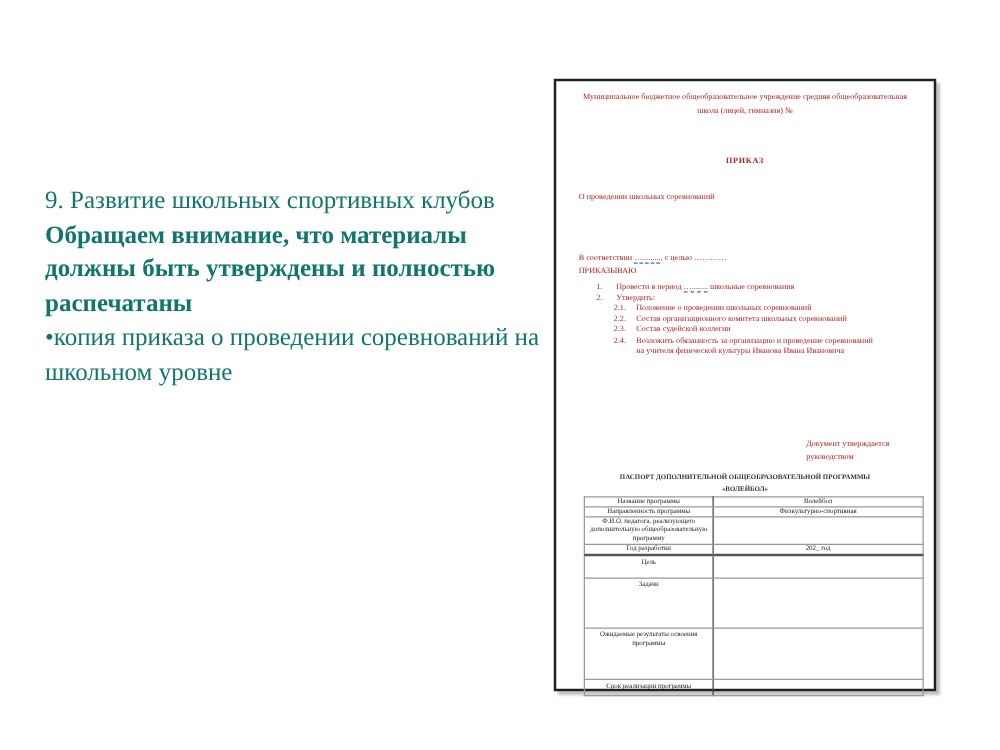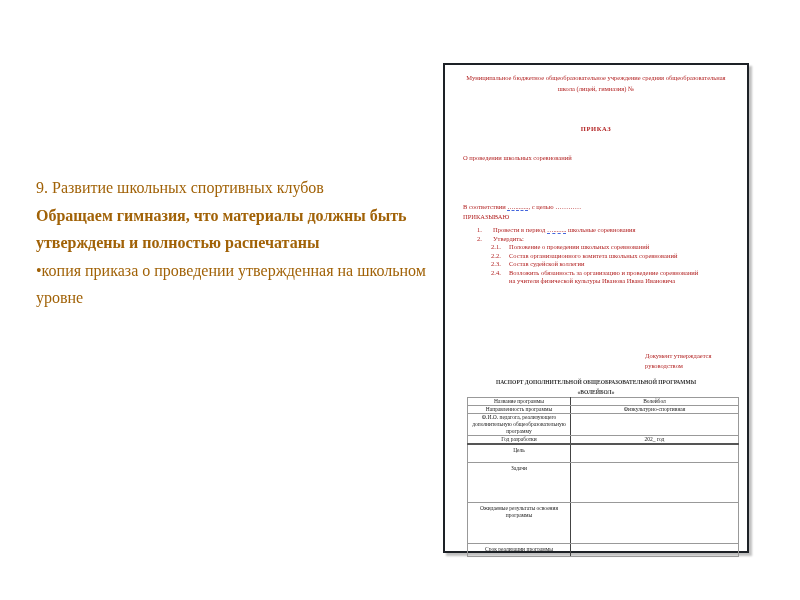--- a/index.html
+++ b/index.html
@@ -6,21 +6,21 @@
   body { width:800px; height:600px; background:#ffffff; overflow:hidden; }
 
   .slide {
     position:relative; width:800px; height:600px; background:#ffffff;
     font-family:"Liberation Serif", serif;
   }
 
   
   .text-block {
     position:absolute; left:36px; top:147px; width:412px;
-    color:#a16207; font-size:16px; line-height:27.5px;margin-top:27px;
+    color:#0f766e; font-size:20px; line-height:27.5px;
   }
   .emphasis { font-weight:bold; }
 
   
   .doc {
     position:absolute; left:443px; top:63px; width:306px; height:490px;
     background:#ffffff; border:2px solid #1d2126; box-sizing:border-box;
     box-shadow:3px 3px 2px rgba(0,0,0,0.25);
     color:#b22222; font-family:"Liberation Serif", serif;
   }
@@ -83,22 +83,22 @@
   .passport-table tr.rh6 td, .passport-table tr.rh7 td, .passport-table tr.rh8 td { border-top-color:#c9c9c9; }
   .passport-table tr.tall td { vertical-align:top; padding-top:2px; }
 </style>
 </head>
 <body>
 
 <div class="slide">
 
   <div class="text-block">
     <div>9. Развитие школьных спортивных клубов</div>
-    <div class="emphasis">Обращаем гимназия, что материалы должны быть утверждены и полностью распечатаны</div>
-    <div class="bullet"><span>•</span><span>копия приказа о проведении утвержденная на школьном уровне</span></div>
+    <div class="emphasis">Обращаем внимание, что материалы должны быть утверждены и полностью распечатаны</div>
+    <div class="bullet"><span>•</span><span>копия приказа о проведении соревнований на школьном уровне</span></div>
   </div>
 
   <div class="doc">
 
     <div class="doc-header">Муниципальное бюджетное общеобразовательное учреждение средняя общеобразовательная школа (лицей, гимназия) №</div>
 
     <div class="doc-title">ПРИКАЗ</div>
 
     <div class="doc-subject">О проведении школьных соревнований</div>
 

